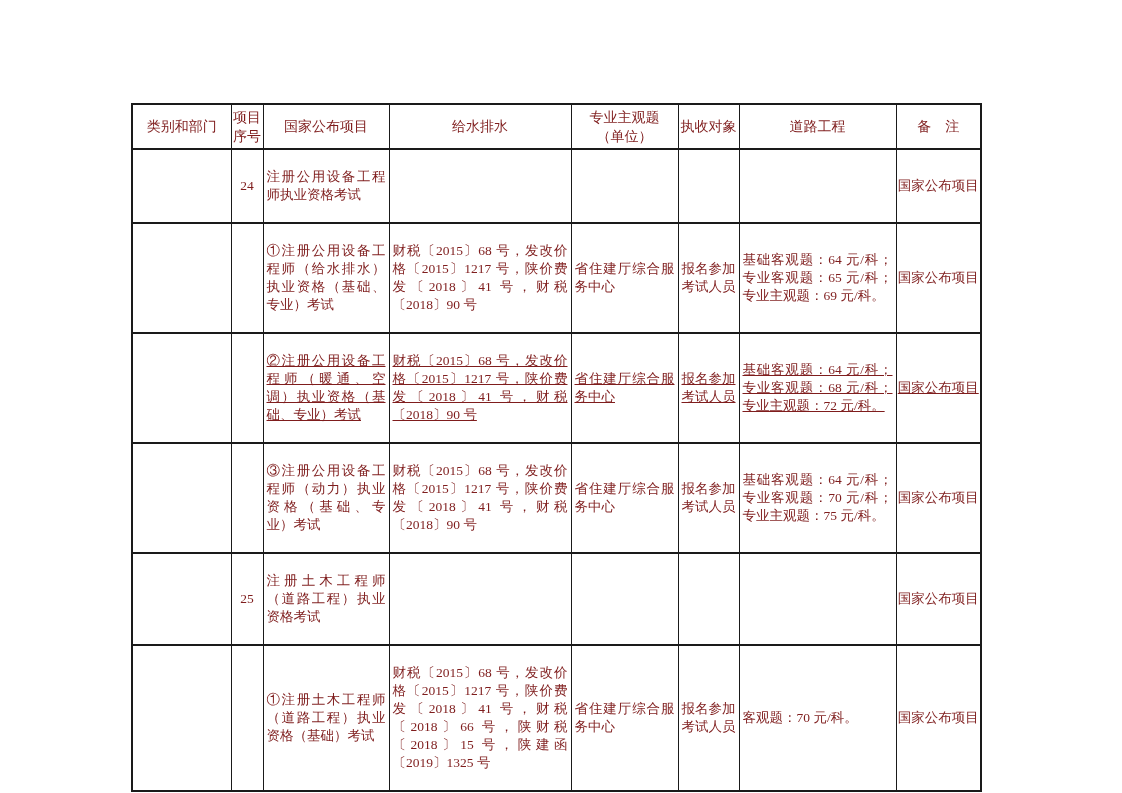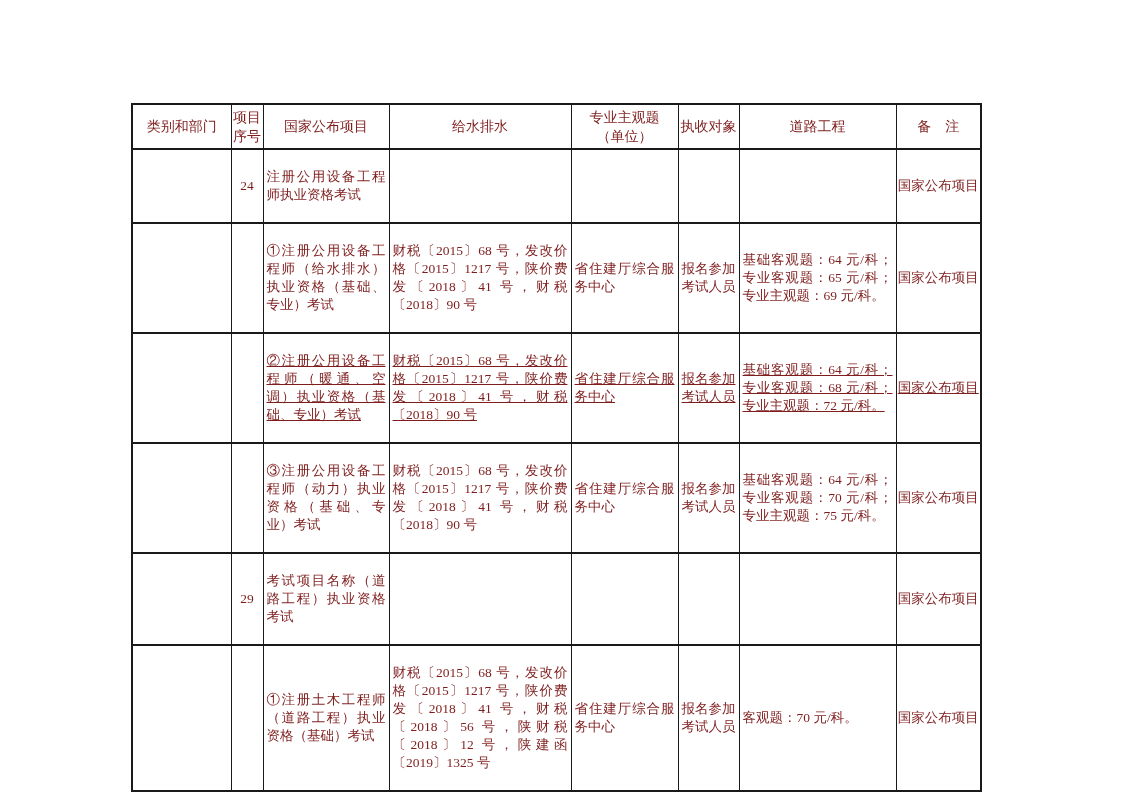--- a/index.html
+++ b/index.html
@@ -123,34 +123,34 @@
         <td class="bcell">③注册公用设备工程师（动力）执业资格（基础、专业）考试</td>
         <td class="bcell">财税〔2015〕68 号，发改价格〔2015〕1217 号，陕价费发〔2018〕41 号，财税〔2018〕90 号</td>
         <td class="bcell">省住建厅综合服务中心</td>
         <td class="bcell">报名参加考试人员</td>
         <td class="bcell">基础客观题：64 元/科；专业客观题：70 元/科；专业主观题：75 元/科。</td>
         <td class="bcell c-remark">国家公布项目</td>
       </tr>
 
       <tr class="r4">
         <td class="bcell c-cat"></td>
-        <td class="bcell c-seq">29</td>
-        <td class="bcell">考试项目名称（道路工程）执业资格考试</td>
+        <td class="bcell c-seq">25</td>
+        <td class="bcell">注册土木工程师（道路工程）执业资格考试</td>
         <td class="bcell"></td>
         <td class="bcell"></td>
         <td class="bcell"></td>
         <td class="bcell"></td>
         <td class="bcell c-remark">国家公布项目</td>
       </tr>
 
       <tr class="r5">
         <td class="bcell c-cat"></td>
         <td class="bcell c-seq"></td>
         <td class="bcell">①注册土木工程师（道路工程）执业资格（基础）考试</td>
-        <td class="bcell">财税〔2015〕68 号，发改价格〔2015〕1217 号，陕价费发〔2018〕41 号，财税〔2018〕56 号，陕财税〔2018〕12 号，陕建函〔2019〕1325 号</td>
+        <td class="bcell">财税〔2015〕68 号，发改价格〔2015〕1217 号，陕价费发〔2018〕41 号，财税〔2018〕66 号，陕财税〔2018〕15 号，陕建函〔2019〕1325 号</td>
         <td class="bcell">省住建厅综合服务中心</td>
         <td class="bcell">报名参加考试人员</td>
         <td class="bcell">客观题：70 元/科。</td>
         <td class="bcell c-remark">国家公布项目</td>
       </tr>
     </tbody>
   </table>
 </div>
 
 </body></html>

